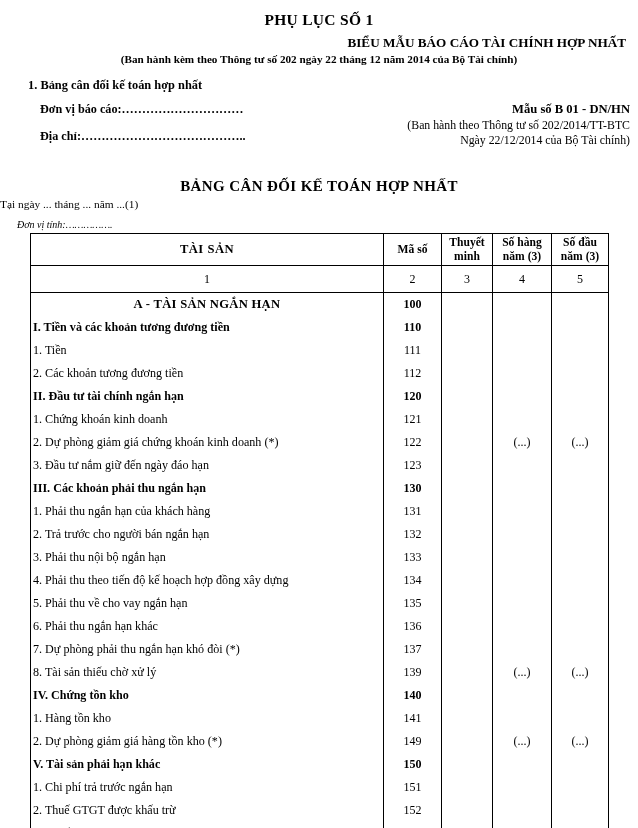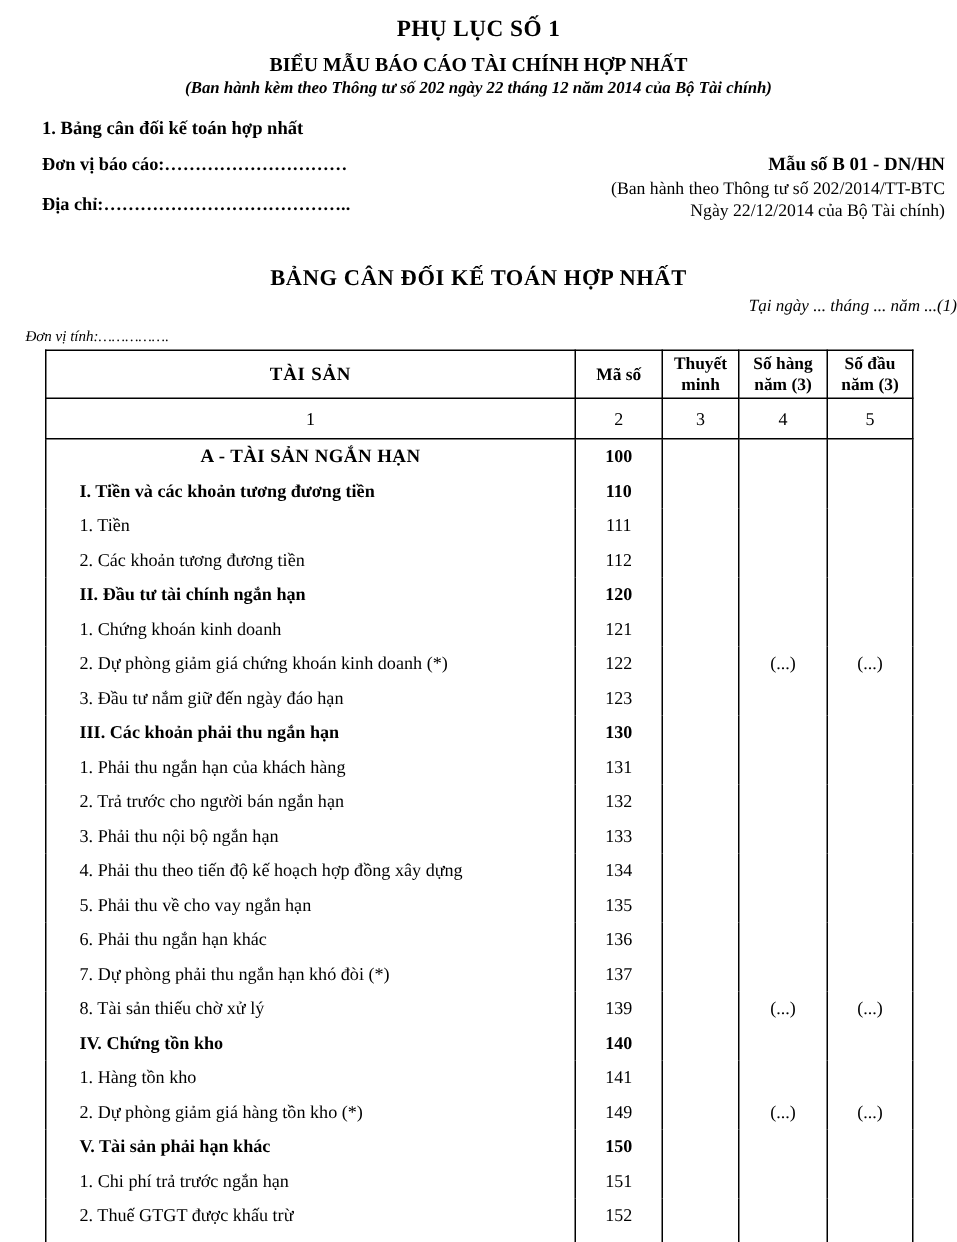--- a/index.html
+++ b/index.html
@@ -27,49 +27,48 @@
   
   .doc-title {
     text-align: center;
     font-weight: bold;
     font-size: 15.5px;
     letter-spacing: .3px;
     margin: 11px 0 0 0;
     line-height: 1.1;
   }
   .doc-subtitle {
-    text-align: center;
+    text-align: right;
     font-weight: bold;
     font-size: 13.2px;
-    margin: 7px 0 0 0;
+    margin: 7px 12px 0 0;
     line-height: 1.15;
   }
   .doc-issue {
     text-align: center;
-    font-style: italic;
     font-weight: bold;
     font-size: 11.2px;
     margin: 3px 0 0 0;
     line-height: 1.15;
   }
 
   .section-no {
     font-weight: bold;
     font-size: 12.4px;
     margin: 12px 0 0 28px;
   }
 
   .info-block {
     position: relative;
     margin-top: 9px;
     height: 54px;
   }
   .info-left {
     position: absolute;
-    left: 28px;
+    left: 40px;
     top: 0;
     width: 300px;
   }
   .info-line {
     font-weight: bold;
     font-size: 12.2px;
     margin-bottom: 12px;
     white-space: nowrap;
   }
   .info-right {
@@ -91,22 +90,21 @@
 
   
   .bs-title {
     text-align: center;
     font-weight: bold;
     font-size: 15px;
     letter-spacing: .4px;
     margin-top: 22px;
   }
   .bs-date {
-    text-align: right;
-    font-style: italic;
+    text-align: left;
     font-size: 11.4px;
     margin-top: 3px;
   }
   .unit-line {
     text-align: left;
     font-style: italic;
     font-size: 10px;
     margin: 9px 30px 3px 17px;
   }
 
@@ -144,21 +142,21 @@
   tr.numrow td {
     border-bottom: 1.2px solid #000;
     text-align: center;
     height: 26px;
     font-size: 12px;
   }
 
   tbody tr.datarow td { height: 23px; }
 
   td.cell-name {
-    padding-left: 22px;
+    padding-left: 2px;
     font-size: 12.1px;
     white-space: nowrap;
   }
   td.cell-name.center {
     text-align: center;
     padding-left: 0;
     letter-spacing: .3px;
   }
   td.cell-code,
   td.cell-note,

